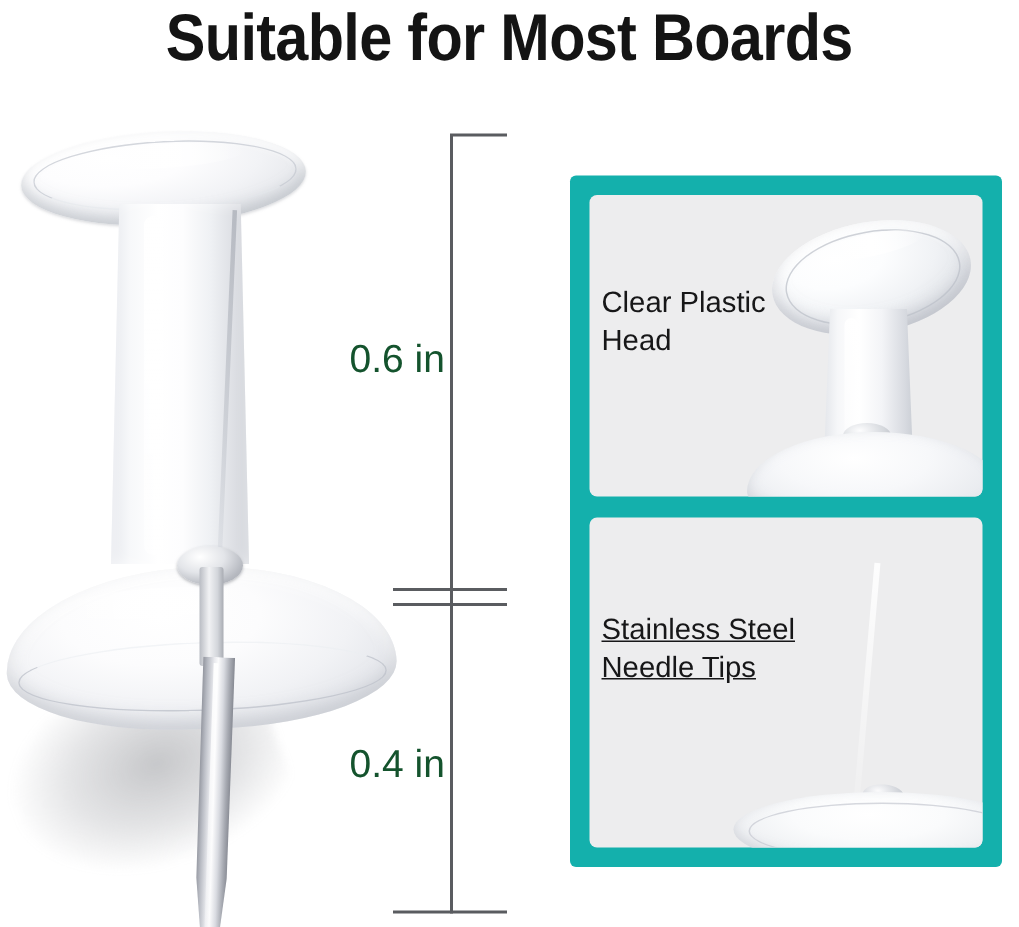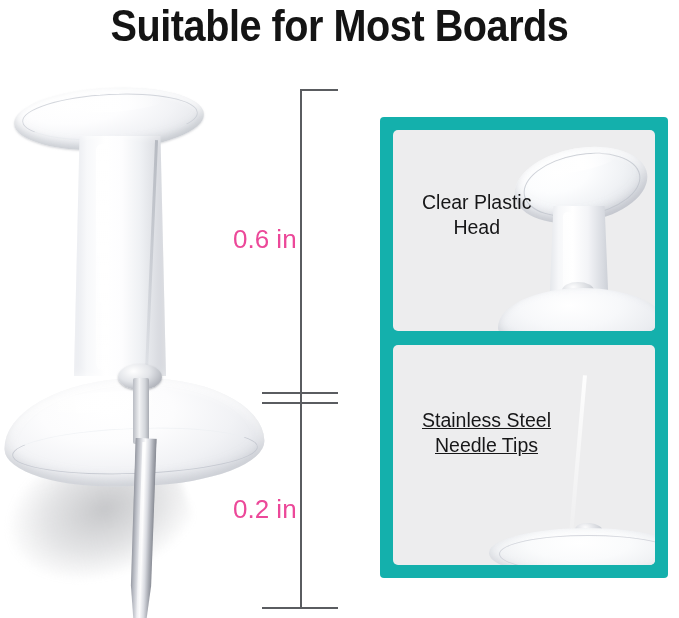--- a/index.html
+++ b/index.html
@@ -138,21 +138,21 @@
   }
   .tick{position:absolute;height:2px;background:#5a5c60;}
   .tick-top{left:300px;top:89px;width:38px;}
   .tick-mid-a{left:262px;top:392px;width:76px;}
   .tick-mid-b{left:262px;top:402px;width:76px;}
   .tick-bot{left:262px;top:607px;width:76px;}
 
   .dim-label{
     position:absolute;
     font-size:26px;
-    color:#ec4899;
+    color:#14532d;
     font-family:"Liberation Sans","DejaVu Sans",sans-serif;
     white-space:nowrap;
   }
   .dim-a{left:233px;top:224px;}
   .dim-b{left:233px;top:494px;}
 
   
   .frame{
     position:absolute;left:380px;top:117px;width:288px;height:461px;
     background:#14b0ac;
@@ -161,27 +161,26 @@
   .panel{
     position:absolute;left:13px;width:262px;
     background:#ededee;
     border-radius:5px;
     overflow:hidden;
   }
   .panel-top{top:13px;height:201px;}
   .panel-bot{top:228px;height:220px;}
 
   .panel-label{
-    position:absolute;left:29px;
+    position:absolute;left:8px;
     font-size:19.5px;
     line-height:25px;
     color:#171718;
     white-space:pre-line;
     z-index:3;
-    text-align:center;
   }
   .label-top{top:60px;}
   .label-bot{top:63px;text-decoration:underline;}
 
   
   .p1-head{
     position:absolute;left:121px;top:18px;width:134px;height:74px;
     border-radius:50%;
     background:radial-gradient(ellipse at 34% 28%,#ffffff 0%,#fcfdfe 26%,#f0f2f5 54%,#dee1e6 80%,#ccd0d6 100%);
     box-shadow:inset 0 -6px 11px rgba(168,172,181,.6),inset 0 5px 8px rgba(255,255,255,.95);
@@ -276,21 +275,21 @@
     <div class="needle"></div>
     <div class="needle-hi"></div>
   </div>
 
   <div class="dim-line"></div>
   <div class="tick tick-top"></div>
   <div class="tick tick-mid-a"></div>
   <div class="tick tick-mid-b"></div>
   <div class="tick tick-bot"></div>
   <div class="dim-label dim-a">0.6 in</div>
-  <div class="dim-label dim-b">0.2 in</div>
+  <div class="dim-label dim-b">0.4 in</div>
 
   <div class="frame">
 
     <div class="panel panel-top">
       <div class="p1-head"></div>
       <div class="p1-head-rim"></div>
       <div class="p1-head-gloss"></div>
       <div class="p1-stem"></div>
       <div class="p1-stem-hi"></div>
       <div class="p1-collar"></div>

